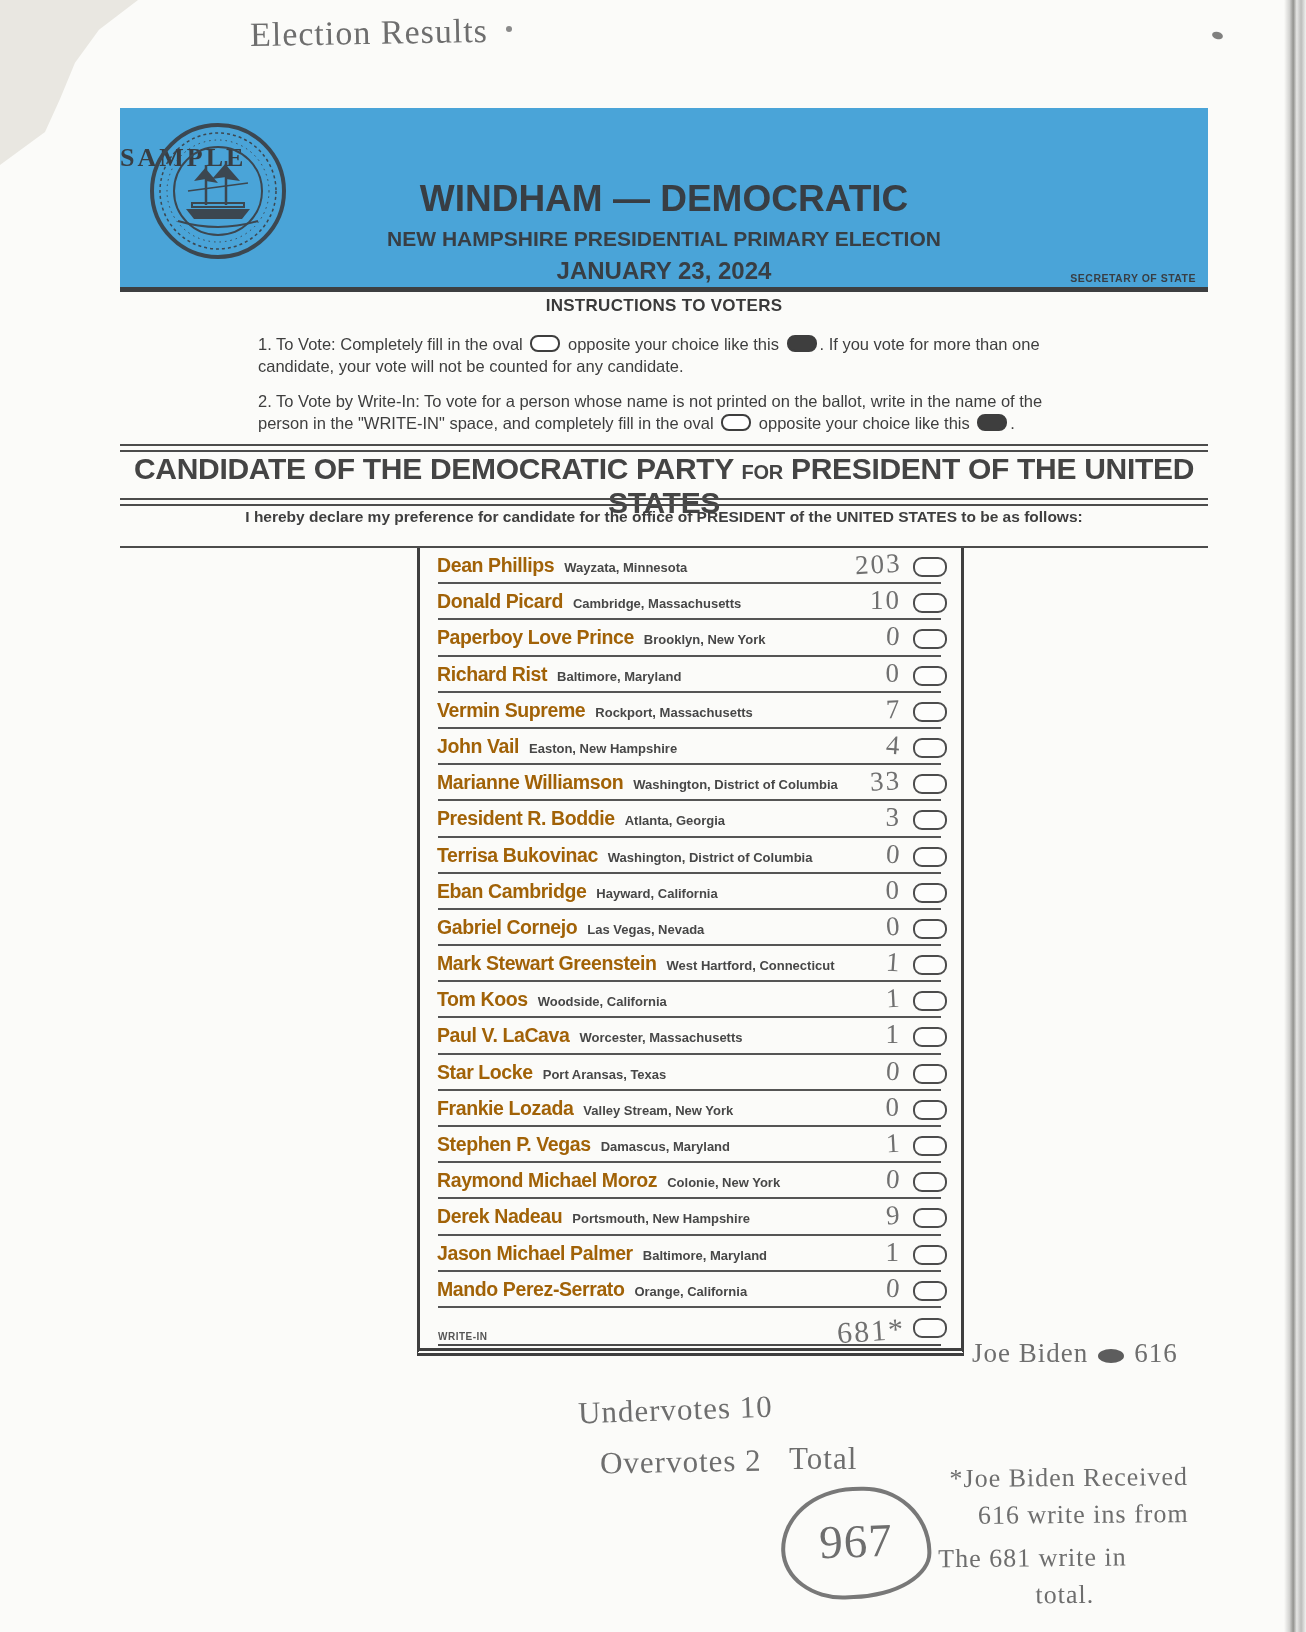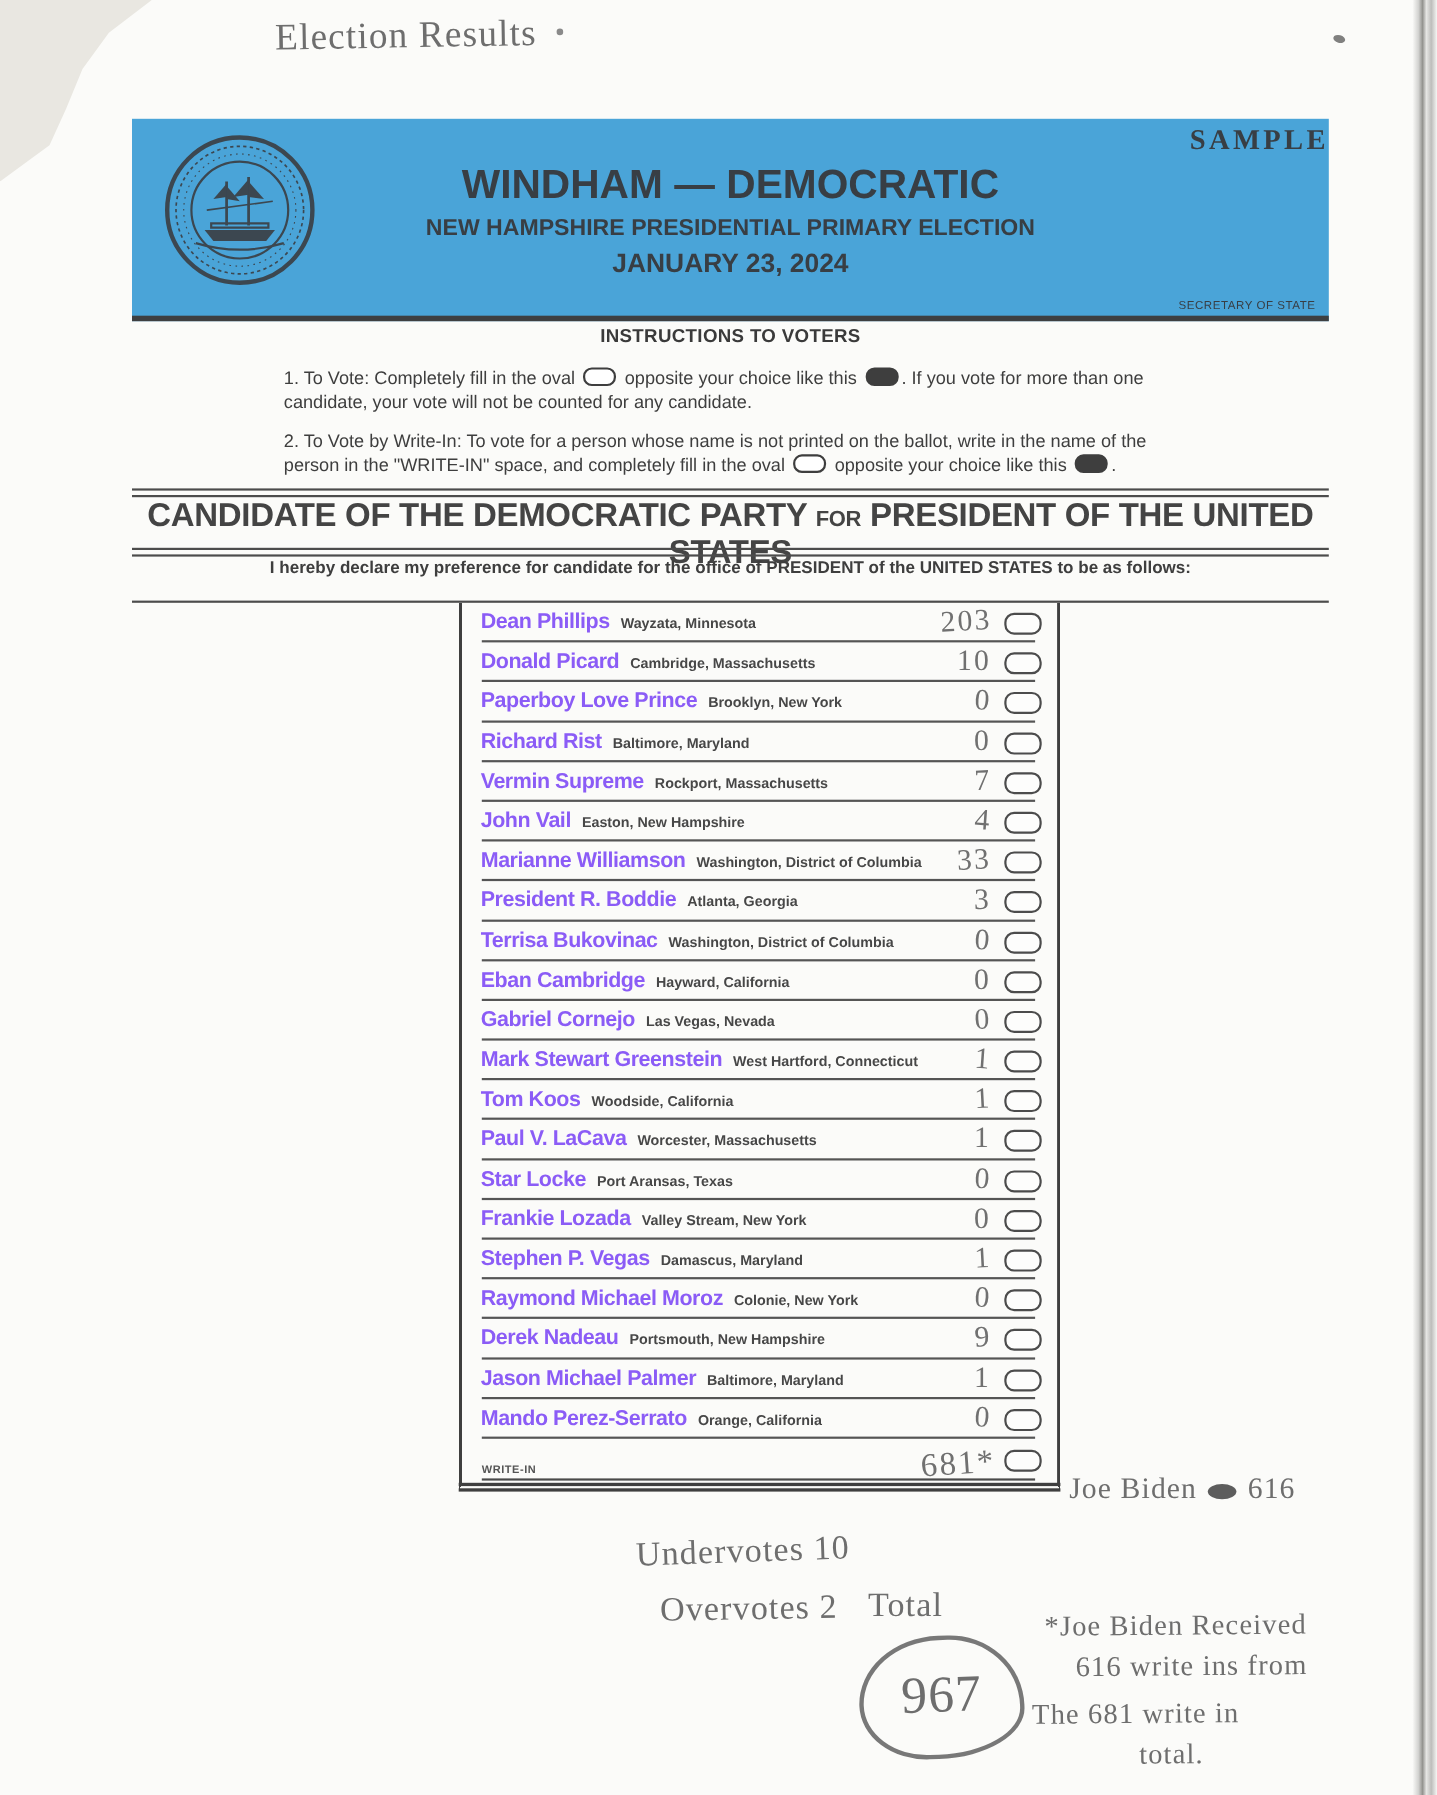--- a/index.html
+++ b/index.html
@@ -24,25 +24,25 @@
   
   .hand { font-family:cursive; color:#6e6e6e; letter-spacing:1px; }
   .hand-title { position:absolute; left:250px; top:14px; font-size:34px; transform:rotate(-1deg); }
 
   
   .banner {
     position:absolute; left:120px; top:108px; width:1088px; height:179px;
     border-bottom:5px solid #3d3f41; color:#383e44;
   }
   .seal { position:absolute; left:28px; top:13px; width:140px; height:140px; }
-  .banner-sample { text-align:right; padding-top:4px; font-family:"Liberation Serif", serif; font-weight:bold; font-size:26px; letter-spacing:3px; }
+  .banner-sample { text-align:left; padding-top:4px; font-family:"Liberation Serif", serif; font-weight:bold; font-size:26px; letter-spacing:3px;margin-top:31px; }
   .banner-title { text-align:center; margin-top:5px; font-weight:bold; font-size:37px; letter-spacing:0px; }
   .banner-sub { text-align:center; margin-top:7px; font-weight:bold; font-size:21px; }
   .banner-date { text-align:center; margin-top:6px; font-weight:bold; font-size:24px; }
-  .banner-secretary { position:absolute; right:12px; bottom:3px; font-weight:normal; font-size:10.5px; letter-spacing:.5px; }
+  .banner-secretary { position:absolute; right:12px; bottom:3px; font-weight:bold; font-size:10.5px; letter-spacing:.5px; }
 
   
   .sheet-center { position:absolute; left:120px; width:1088px; text-align:center; }
   .instr-head { top:296px; font-weight:bold; font-size:17px; letter-spacing:.3px; }
   .instr-p { position:absolute; left:258px; width:818px; font-weight:normal; font-size:16.5px; line-height:1.32; color:#3e3e3e; }
   .instr-p1 { top:334px; }
   .instr-p2 { top:391px; }
   .oval-inline {
     display:inline-block; width:26px; height:13px; border:2px solid #3e3e3e;
     border-radius:8px; vertical-align:-2px; margin:0 3px; background:#fff;
@@ -64,21 +64,21 @@
     border-left:3px solid #3f3f3f; border-right:3px solid #3f3f3f;
     border-bottom:8px double #3f3f3f; background:transparent;
   }
   .vote-header { position:relative; height:34px; line-height:36px; text-align:center;
     font-weight:bold; font-size:17px; color:#3e3e3e; }
   .vote-header::after { content:""; position:absolute; left:18px; right:20px; bottom:0;
     border-bottom:3px solid #4a4a4a; }
   .row { position:relative; height:36.2px; display:flex; align-items:baseline; padding-left:17px; }
   .row::after { content:""; position:absolute; left:18px; right:20px; bottom:0;
     border-bottom:2px solid #555; }
-  .cname { font-weight:bold; font-size:19.5px; line-height:35px; letter-spacing:-0.4px; color:#8b5cf6; white-space:nowrap;text-align:right; }
+  .cname { font-weight:bold; font-size:19.5px; line-height:35px; letter-spacing:-0.4px; color:#a16207; white-space:nowrap;text-align:right; }
   .ccity { font-weight:bold; font-size:13px; margin-left:10px; color:#474747; white-space:nowrap; }
   .tally { position:absolute; right:60px; top:1px; font-family:cursive; font-size:27px; color:#707070; letter-spacing:2px; }
   .row:nth-child(odd) .tally { transform:rotate(-3deg); }
   .row:nth-child(3n) .tally { transform:rotate(4deg); }
   .oval { position:absolute; right:14px; top:9px; width:30px; height:16px;
     border:2px solid #4c4c4c; border-radius:9px; background:#fdfdfc; }
   .write-in-row { position:relative; height:40px;padding-left:48px; }
   .write-in-row::after { content:""; position:absolute; left:18px; right:20px; bottom:2px;
     border-bottom:2.5px solid #4a4a4a; }
   .wi-label { position:absolute; left:18px; bottom:6px; font-weight:bold; font-size:10px; letter-spacing:.5px; color:#555; }

